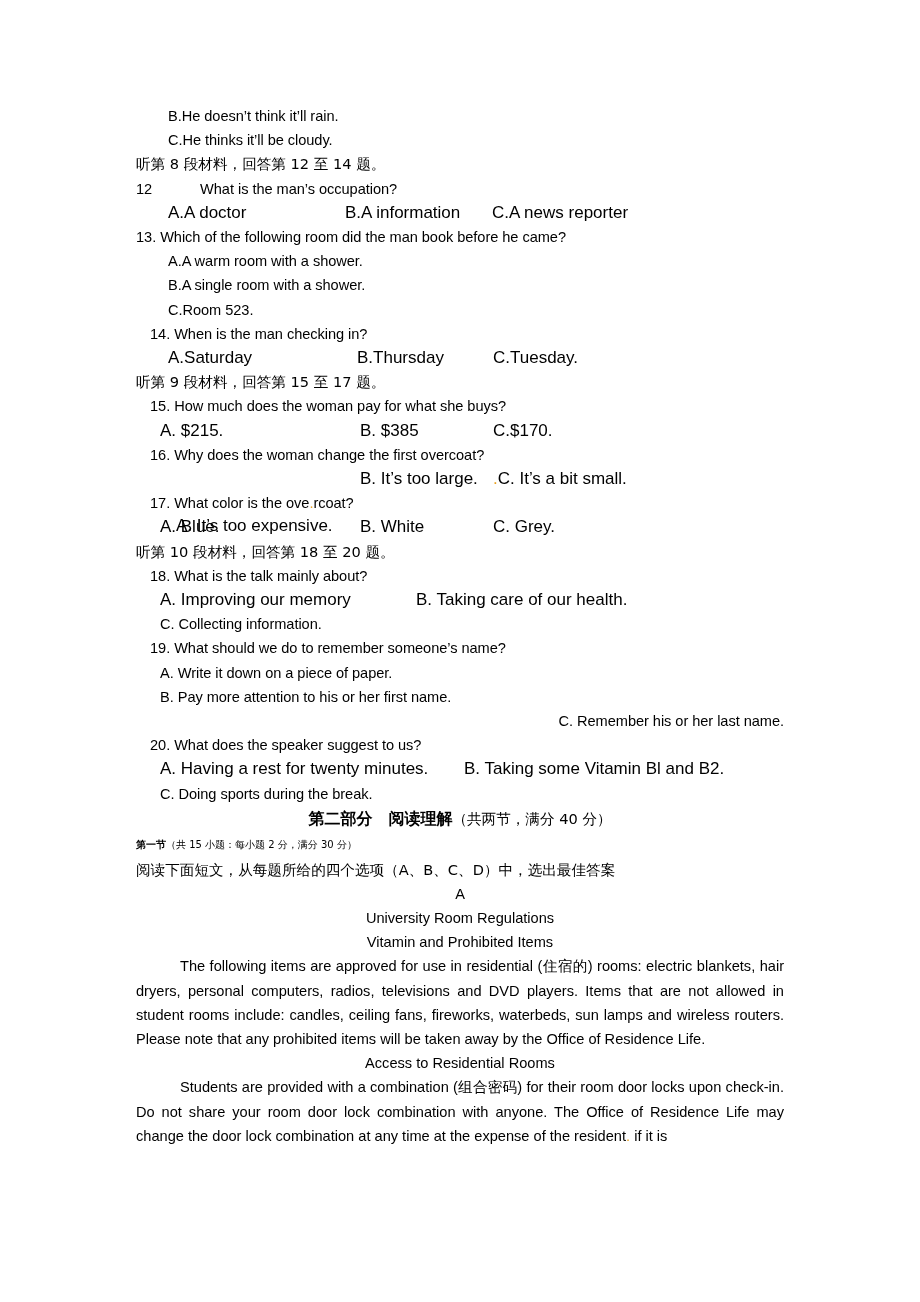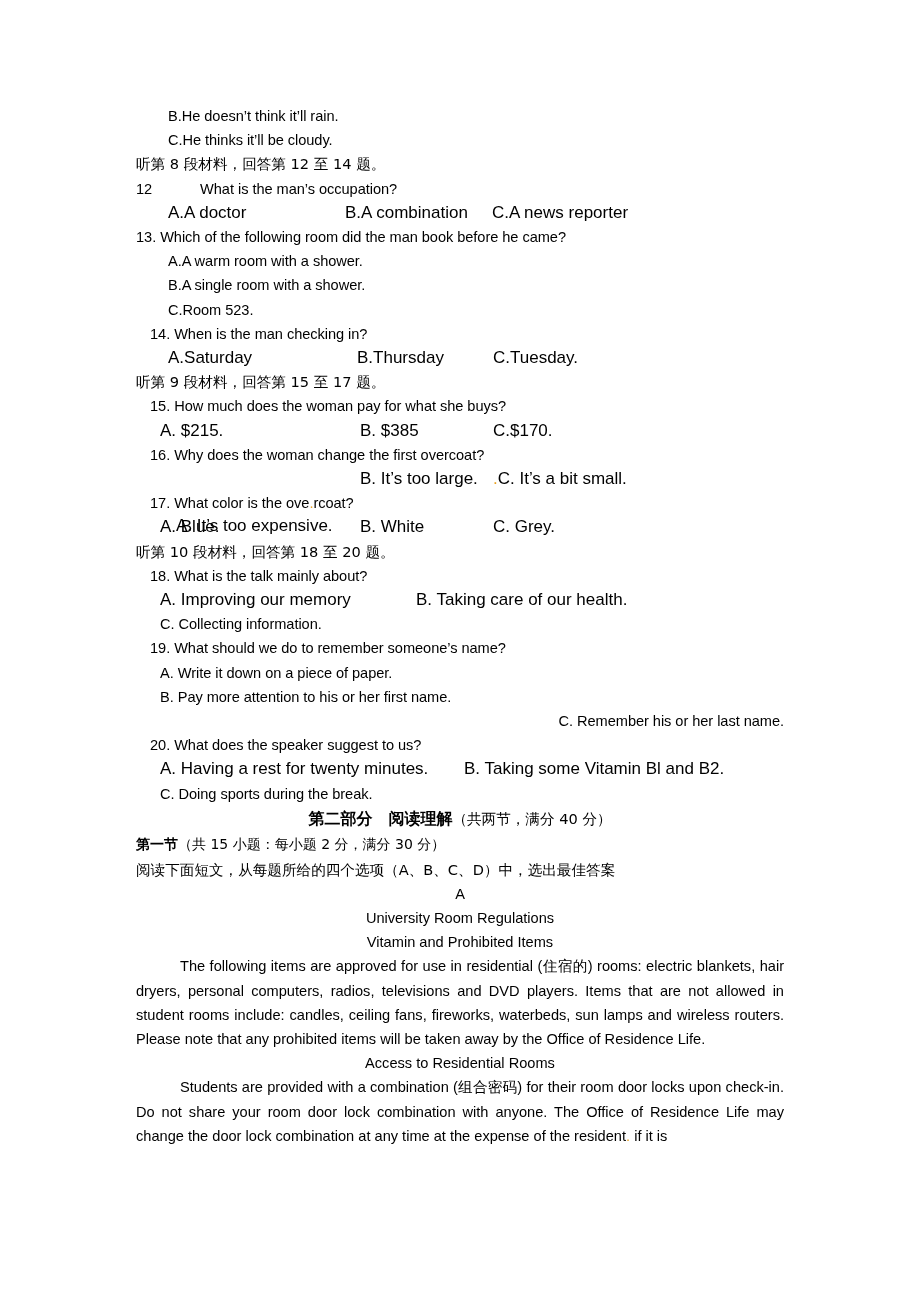--- a/index.html
+++ b/index.html
@@ -65,21 +65,21 @@
     font-size: 16px;
     line-height: 26px;
   }
   .cn-head .paren {
     font-weight: normal;
     font-size: 14.6px;
   }
   .cn-bold {
     font-family: "DejaVu Sans", "Liberation Sans", sans-serif;
     font-weight: bold;
-    font-size: 14px;
+    font-size: 10px;
     line-height: 25px;
   }
   .cn-bold .rest { font-weight: normal; }
   .cn-plain {
     font-family: "DejaVu Sans", "Liberation Sans", sans-serif;
     font-size: 14.6px;
     line-height: 25px;
   }
   .sec-letter {
     text-align: center;
@@ -109,21 +109,21 @@
   <div class="content">
 
     <div class="line ind-opt">B.He doesn’t think it’ll rain.</div>
     <div class="line ind-opt">C.He thinks it’ll be cloudy.</div>
 
     <div class="cn">听第 8 段材料，回答第 12 至 14 题。</div>
 
     <div class="line"><span>12</span><span>		</span><span>What is the man’s occupation?</span></div>
     <div class="optrow">
       <span class="oa">A.A doctor</span>
-      <span class="ob" style="left:209px;">B.A combination</span>
+      <span class="ob" style="left:209px;">B.A information</span>
       <span class="oc" style="left:356px;">C.A news reporter</span>
     </div>
 
     <div class="line">13. Which of the following room did the man book before he came?</div>
     <div class="line ind-opt">A.A warm room with a shower.</div>
     <div class="line ind-opt">B.A single room with a shower.</div>
     <div class="line ind-opt">C.Room 523.</div>
 
     <div class="line ind-opt2" style="padding-left:14px;">14. When is the man checking in?</div>
     <div class="optrow">

